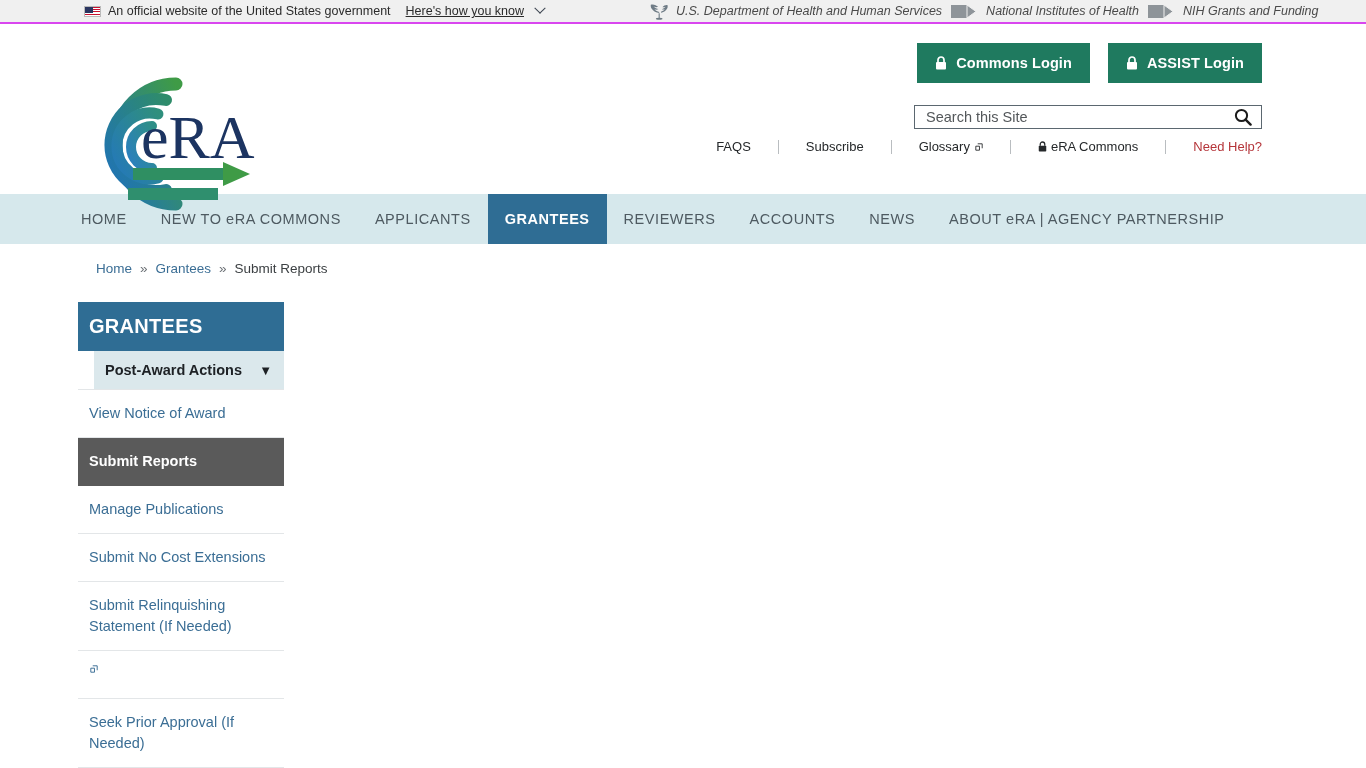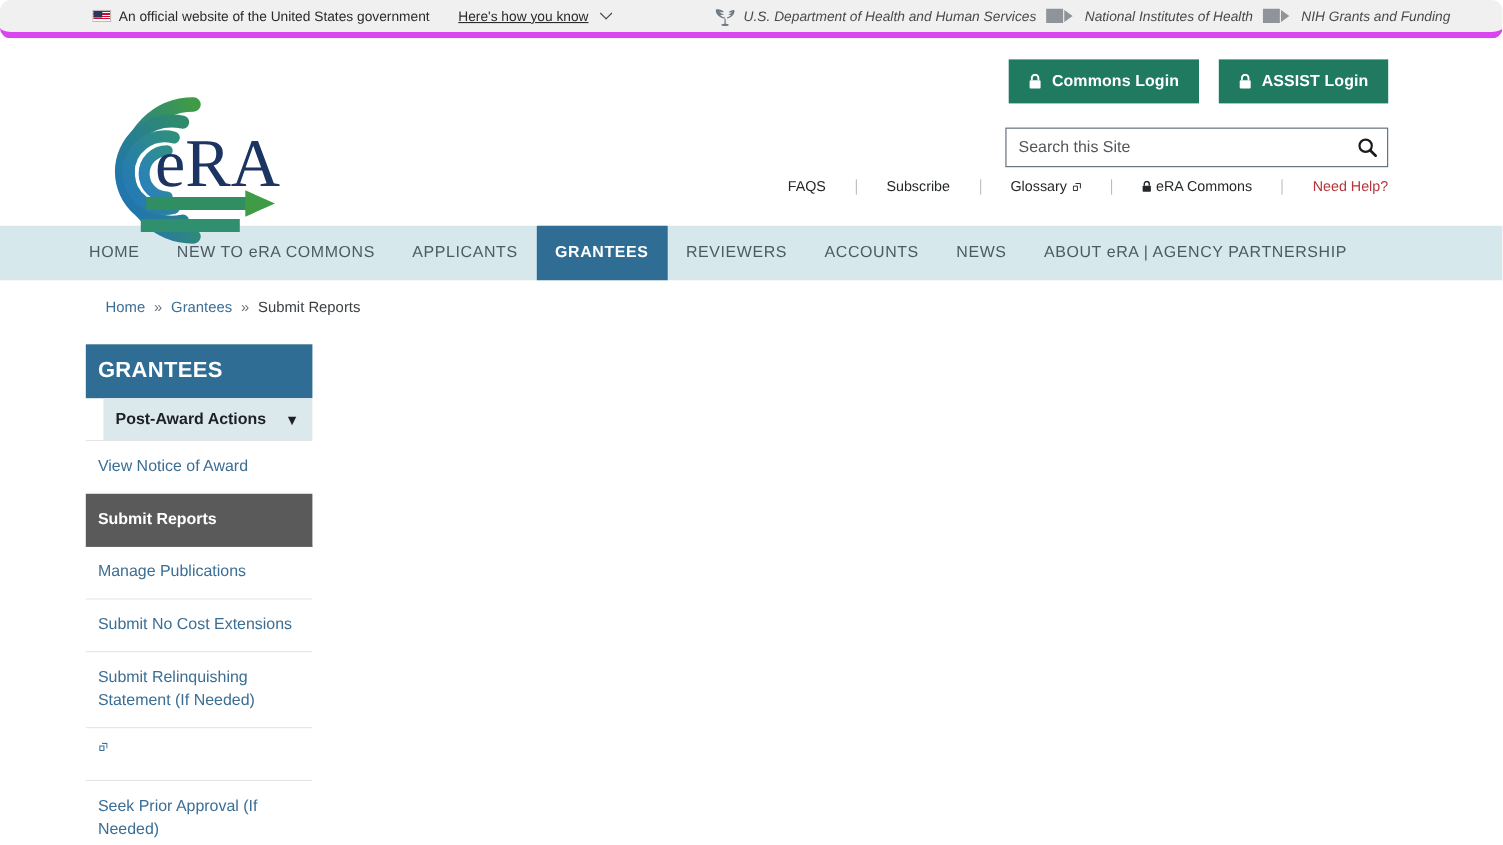--- a/index.html
+++ b/index.html
@@ -5,29 +5,28 @@
   * { box-sizing: border-box; margin: 0; padding: 0; }
   html, body {
     width: 1366px; height: 768px;
     background: #ffffff;
     font-family: "Liberation Sans", sans-serif;
     overflow: hidden;
   }
 
   
   .gov-banner {
-    height: 35px;
+    height: 24px;
     background: #f0f0f0;
-    border-bottom: 6px solid #d946ef;
+    border-bottom: 2px solid #d946ef;
     display: flex;
     align-items: center;
     font-size: 12.5px;
     color: #2b2b2b;
     position: relative;
-    border-radius: 10px;
   }
   .gov-left {
     display: flex; align-items: center;
     margin-left: 84px;
     gap: 7px;
   }
   .flag-icon {
     width: 17px; height: 11px;
     display: block;
     position: relative;
@@ -43,21 +42,21 @@
       #ffffff 1.1px, #ffffff 2.2px);
   }
   .flag-icon .canton {
     position: absolute; left: 0; top: 0;
     width: 8px; height: 6px;
     background: #2a3560;
   }
   .banner-text { white-space: nowrap; }
   .banner-link {
     color: #2b2b2b; text-decoration: underline;
-    margin-left: 19px; cursor: pointer;
+    margin-left: 8px; cursor: pointer;
   }
   .chev-down {
     display: inline-block;
     margin-left: 5px;
     width: 8px; height: 8px;
     border-right: 1.4px solid #3d4551;
     border-bottom: 1.4px solid #3d4551;
     transform: rotate(45deg) translate(-2px,-2px);
   }
 
@@ -107,21 +106,21 @@
     font-size: 14.5px;
     font-weight: bold;
     font-family: "Liberation Sans", sans-serif;
     display: flex; align-items: center; gap: 9px;
     cursor: pointer;
     letter-spacing: .1px;
   }
   .lock-glyph { width: 12px; height: 14px; flex: 0 0 auto; }
   .search-wrap {
     margin-top: 22px;
-    width: 348px; height: 36px;
+    width: 348px; height: 24px;
     border: 1px solid #5b6770;
     display: flex; align-items: center;
     background: #fff;
   }
   .search-wrap input {
     flex: 1; height: 100%;
     border: none; outline: none;
     padding: 0 11px;
     font-size: 14.5px;
     color: #333;

